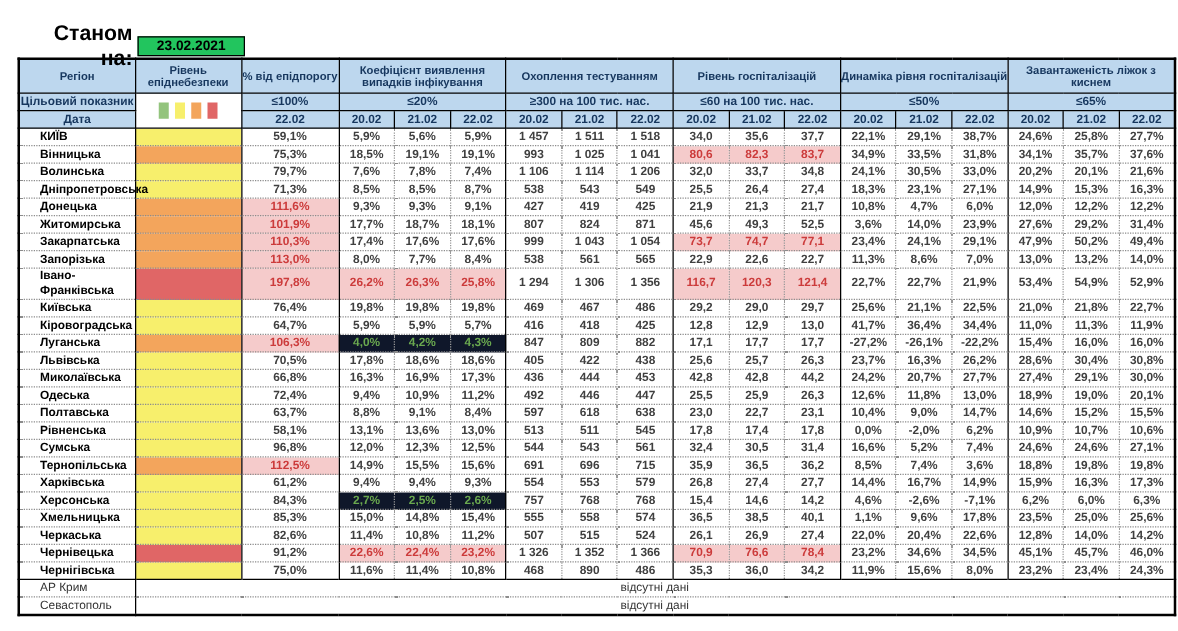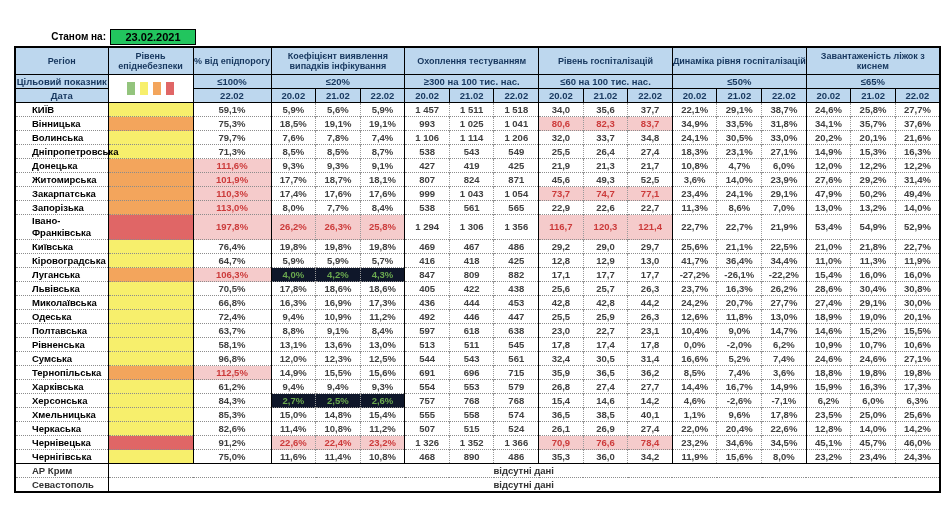--- a/index.html
+++ b/index.html
@@ -1,36 +1,36 @@
 <!DOCTYPE html>
 <html><head>
 <meta charset="utf-8">
 <style>
   html,body{margin:0;padding:0;background:#fff;}
   body{width:942px;height:505px;font-family:"Liberation Sans",sans-serif;overflow:hidden;}
   .page{padding:28px 0 0 14px;}
   .titlebar{display:flex;align-items:center;height:17px;margin-bottom:1px;}
-  .title-label{width:92px;text-align:right;font-weight:bold;font-size:10px;color:#000;padding-right:4px;}
+  .title-label{width:92px;text-align:right;font-weight:bold;font-size:17px;color:#000;padding-right:4px;}
   .date-box{width:84px;border:1px solid #000;background:#22c55e;font-weight:bold;font-size:11px;text-align:center;padding:1px 0;color:#000;}
   table{border-collapse:collapse;table-layout:fixed;width:926px;border:2px solid #000;}
   col.c-region{width:93px;} col.c-danger{width:85px;} col.c-thresh{width:78px;} col.c-sub{width:44.6px;}
   thead th{background:#BDD7EE;color:#17375E;font-weight:bold;border:1px solid #000;padding:0;}
   thead tr.r1 th{font-size:9px;line-height:10px;height:26px;}
   thead tr.r2 th, thead tr.r3 th{font-size:9.5px;line-height:12px;height:13px;}
   thead td.legend-cell{background:#fff;border:1px solid #000;text-align:center;vertical-align:middle;}
   .legend{display:flex;justify-content:center;align-items:center;gap:5px;}
   .legend .sq{width:8px;height:13px;display:inline-block;}
   tbody td{font-size:9.5px;line-height:12px;height:13px;padding:0;text-align:center;color:#3F3F3F;font-weight:bold;border-top:1px dotted #8c8c8c;}
   tbody td.region{ text-align:left;padding-left:16px;color:#000;border-right:1px solid #000;font-size:9.5px;}
   tbody td.danger{border-right:1px solid #000;}
   tbody td.maj{border-left:1px solid #000;}
   tbody td.sub{border-left:1px dotted #999;}
   tbody td.hl-r{background:#F5CBCB;color:#CC3B3B;}
   tbody td.hl-g{background:#0f172a;color:#6AA84F;}
-  tbody tr.nodata td{font-weight:bold;color:#333;}
+  tbody tr.nodata td{font-weight:normal;color:#333;}
   tbody tr.nodata td.merged{border-left:1px solid #000;margin-left:32px;}
   tbody tr.nodata-first td{border-top:1px solid #000;}
 </style>
 </head>
 <body>
 
 <div class="page">
   <div class="titlebar">
     <div class="title-label">Станом на:</div>
     <div class="date-box">23.02.2021</div>

